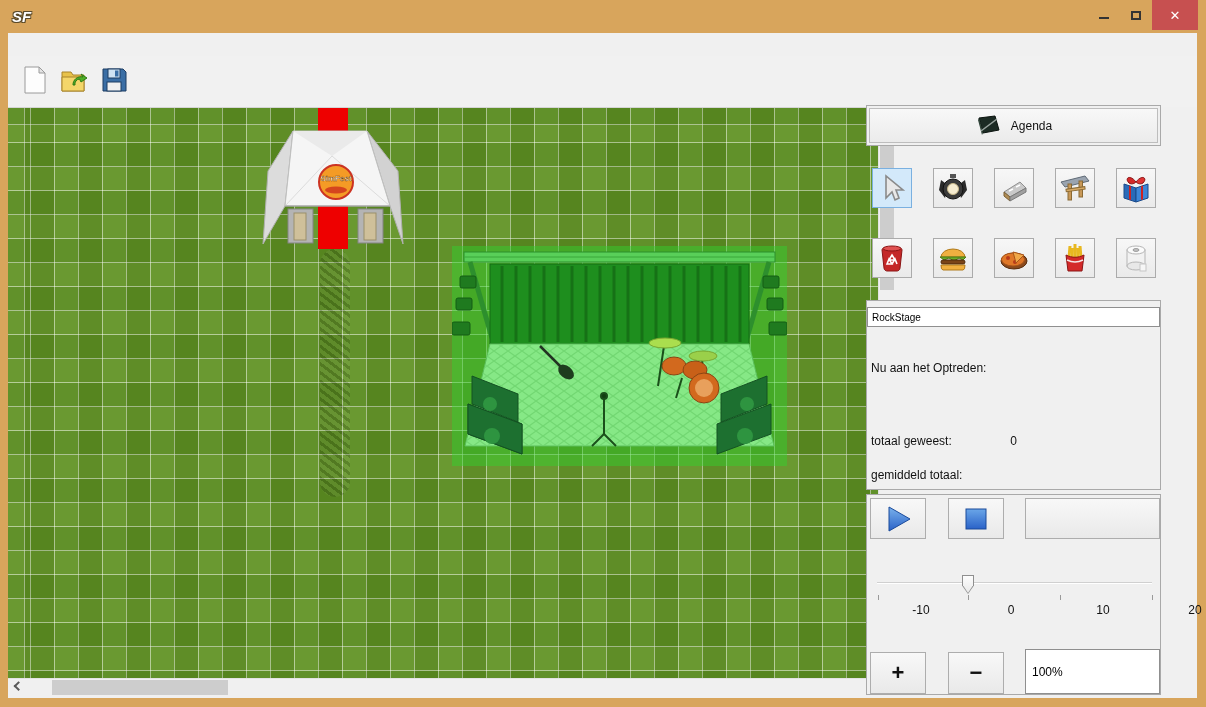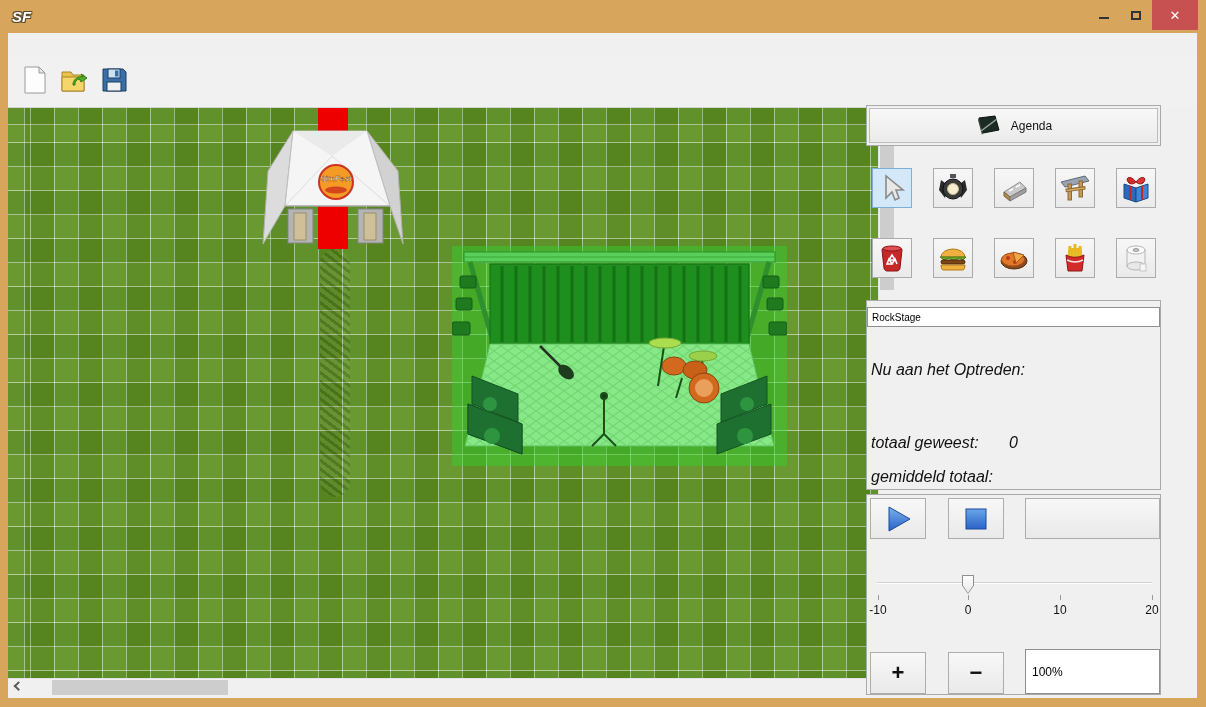--- a/index.html
+++ b/index.html
@@ -58,39 +58,39 @@
   
   .sidebar { position:absolute; left:858px; top:72px; width:295px; height:492px; }
   .agenda-group { position:absolute; left:0; top:0; width:295px; height:41px; border:1px solid #a9a9a9; padding:2px; background:#f0f0f0; }
   .agenda-btn { width:100%; height:100%; background:linear-gradient(#f8f8f8,#ebebeb); border:1px solid #bdbdbd; display:flex; align-items:center; justify-content:center; gap:10px; font-size:12px; color:#111; }
   .tool-btn { position:absolute; width:40px; height:40px; background:linear-gradient(#f7f7f7,#eaeaea); border:1px solid #ababab; display:flex; align-items:center; justify-content:center; }
   .tool-btn.selected { background:#d3e9fa; border-color:#7ab0e0; }
   .tool-btn svg { width:32px; height:32px; }
 
   .info-panel { position:absolute; left:0; top:195px; width:295px; height:190px; border:1px solid #a9a9a9; background:#f0f0f0; }
   .stage-name-input { position:absolute; left:0px; top:6px; width:293px; height:20px; border:1px solid #8f8f8f; font-size:10px; padding:2px 4px; font-family:"Liberation Sans",sans-serif; background:#fff; }
-  .lbl { position:absolute; font-size:16px; color:#111;font-style:italic; }
+  .lbl { position:absolute; font-size:12px; color:#111; }
   .now-lbl { left:4px; top:60px; }
   .bez-lbl { left:0; top:108px; width:100%; text-align:center; }
   .tot-lbl { left:4px; top:133px; }
   .tot-val { left:0; top:133px; width:100%; text-align:center; }
   .avg-lbl { left:4px; top:167px; }
   .avg-val { left:8px; top:167px; width:100%; text-align:center; }
 
   .controls-panel { position:absolute; left:0; top:389px; width:295px; height:201px; border:1px solid #a9a9a9; background:#f0f0f0; }
   .ctl-btn { position:absolute; background:linear-gradient(#f8f8f8,#e9e9e9); border:1px solid #adadad; display:flex; align-items:center; justify-content:center; }
   .play-btn { left:3px; top:3px; width:56px; height:41px; }
   .stop-btn { left:81px; top:3px; width:56px; height:41px; }
   .extra-btn{ left:158px; top:3px; width:135px; height:41px; }
   .slider-track { position:absolute; left:10px; top:87px; width:275px; height:2px; background:#d0d0d0; border-bottom:1px solid #fff; }
   .slider-thumb { position:absolute; left:95px; top:80px; width:12px; height:19px; background:#8f8f8f;
                   clip-path:polygon(0 0,100% 0,100% 55%,50% 100%,0 55%); }
   .slider-thumb::after { content:""; position:absolute; inset:1px; background:linear-gradient(#fdfdfd,#e9e9e9); clip-path:polygon(0 0,100% 0,100% 55%,50% 100%,0 55%); }
   .tickmark { position:absolute; top:100px; width:1px; height:5px; background:#9a9a9a; }
-  .ticklbl { position:absolute; top:108px; font-size:12px; color:#111; transform:translateX(-50%); }
+  .ticklbl { position:absolute; top:108px; font-size:12px; color:#111; transform:translateX(-50%);margin-left:43px; }
   .zoom-in-btn { left:3px; top:157px; width:56px; height:42px; font-size:22px; font-weight:bold; color:#111; }
   .zoom-out-btn{ left:81px; top:157px; width:56px; height:42px; font-size:22px; font-weight:bold; color:#111; }
   .zoom-field { position:absolute; left:158px; top:154px; width:135px; height:45px; border:1px solid #8f8f8f; background:#fff; font-size:12px; padding-left:6px; font-family:"Liberation Sans",sans-serif; }
 </style>
 </head>
 <body>
 
 <div class="window">
 
   <div class="titlebar">

